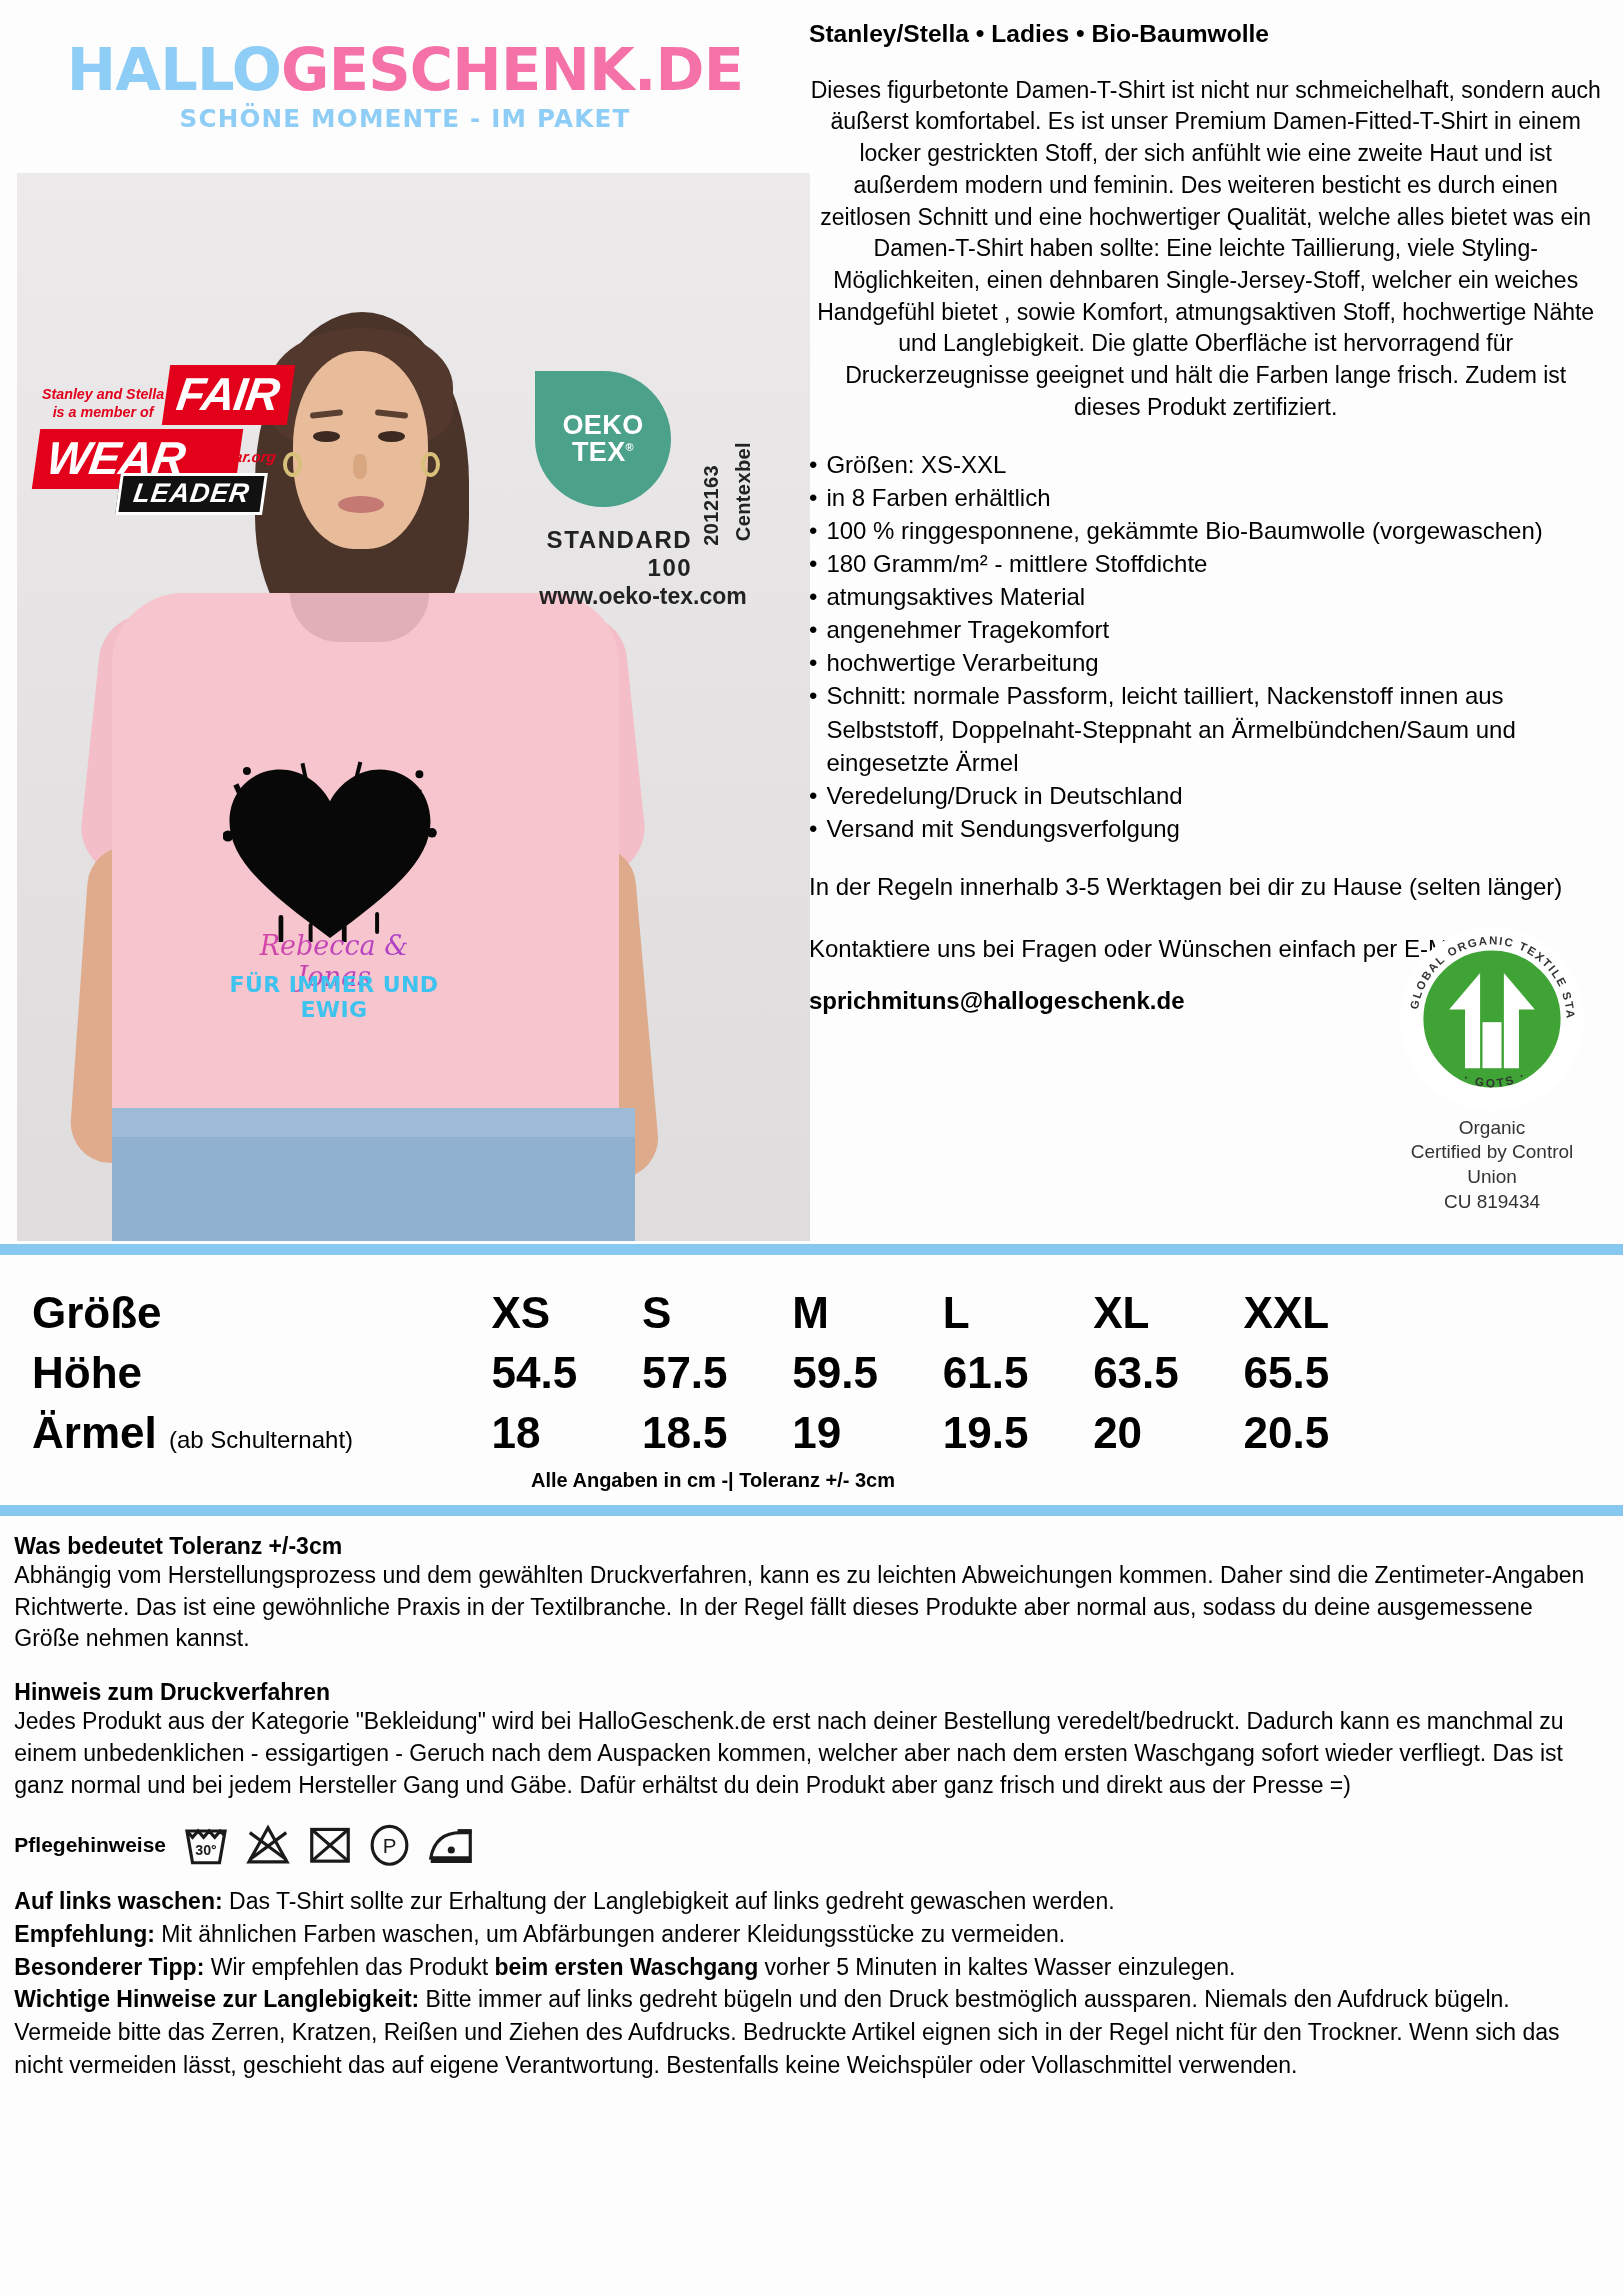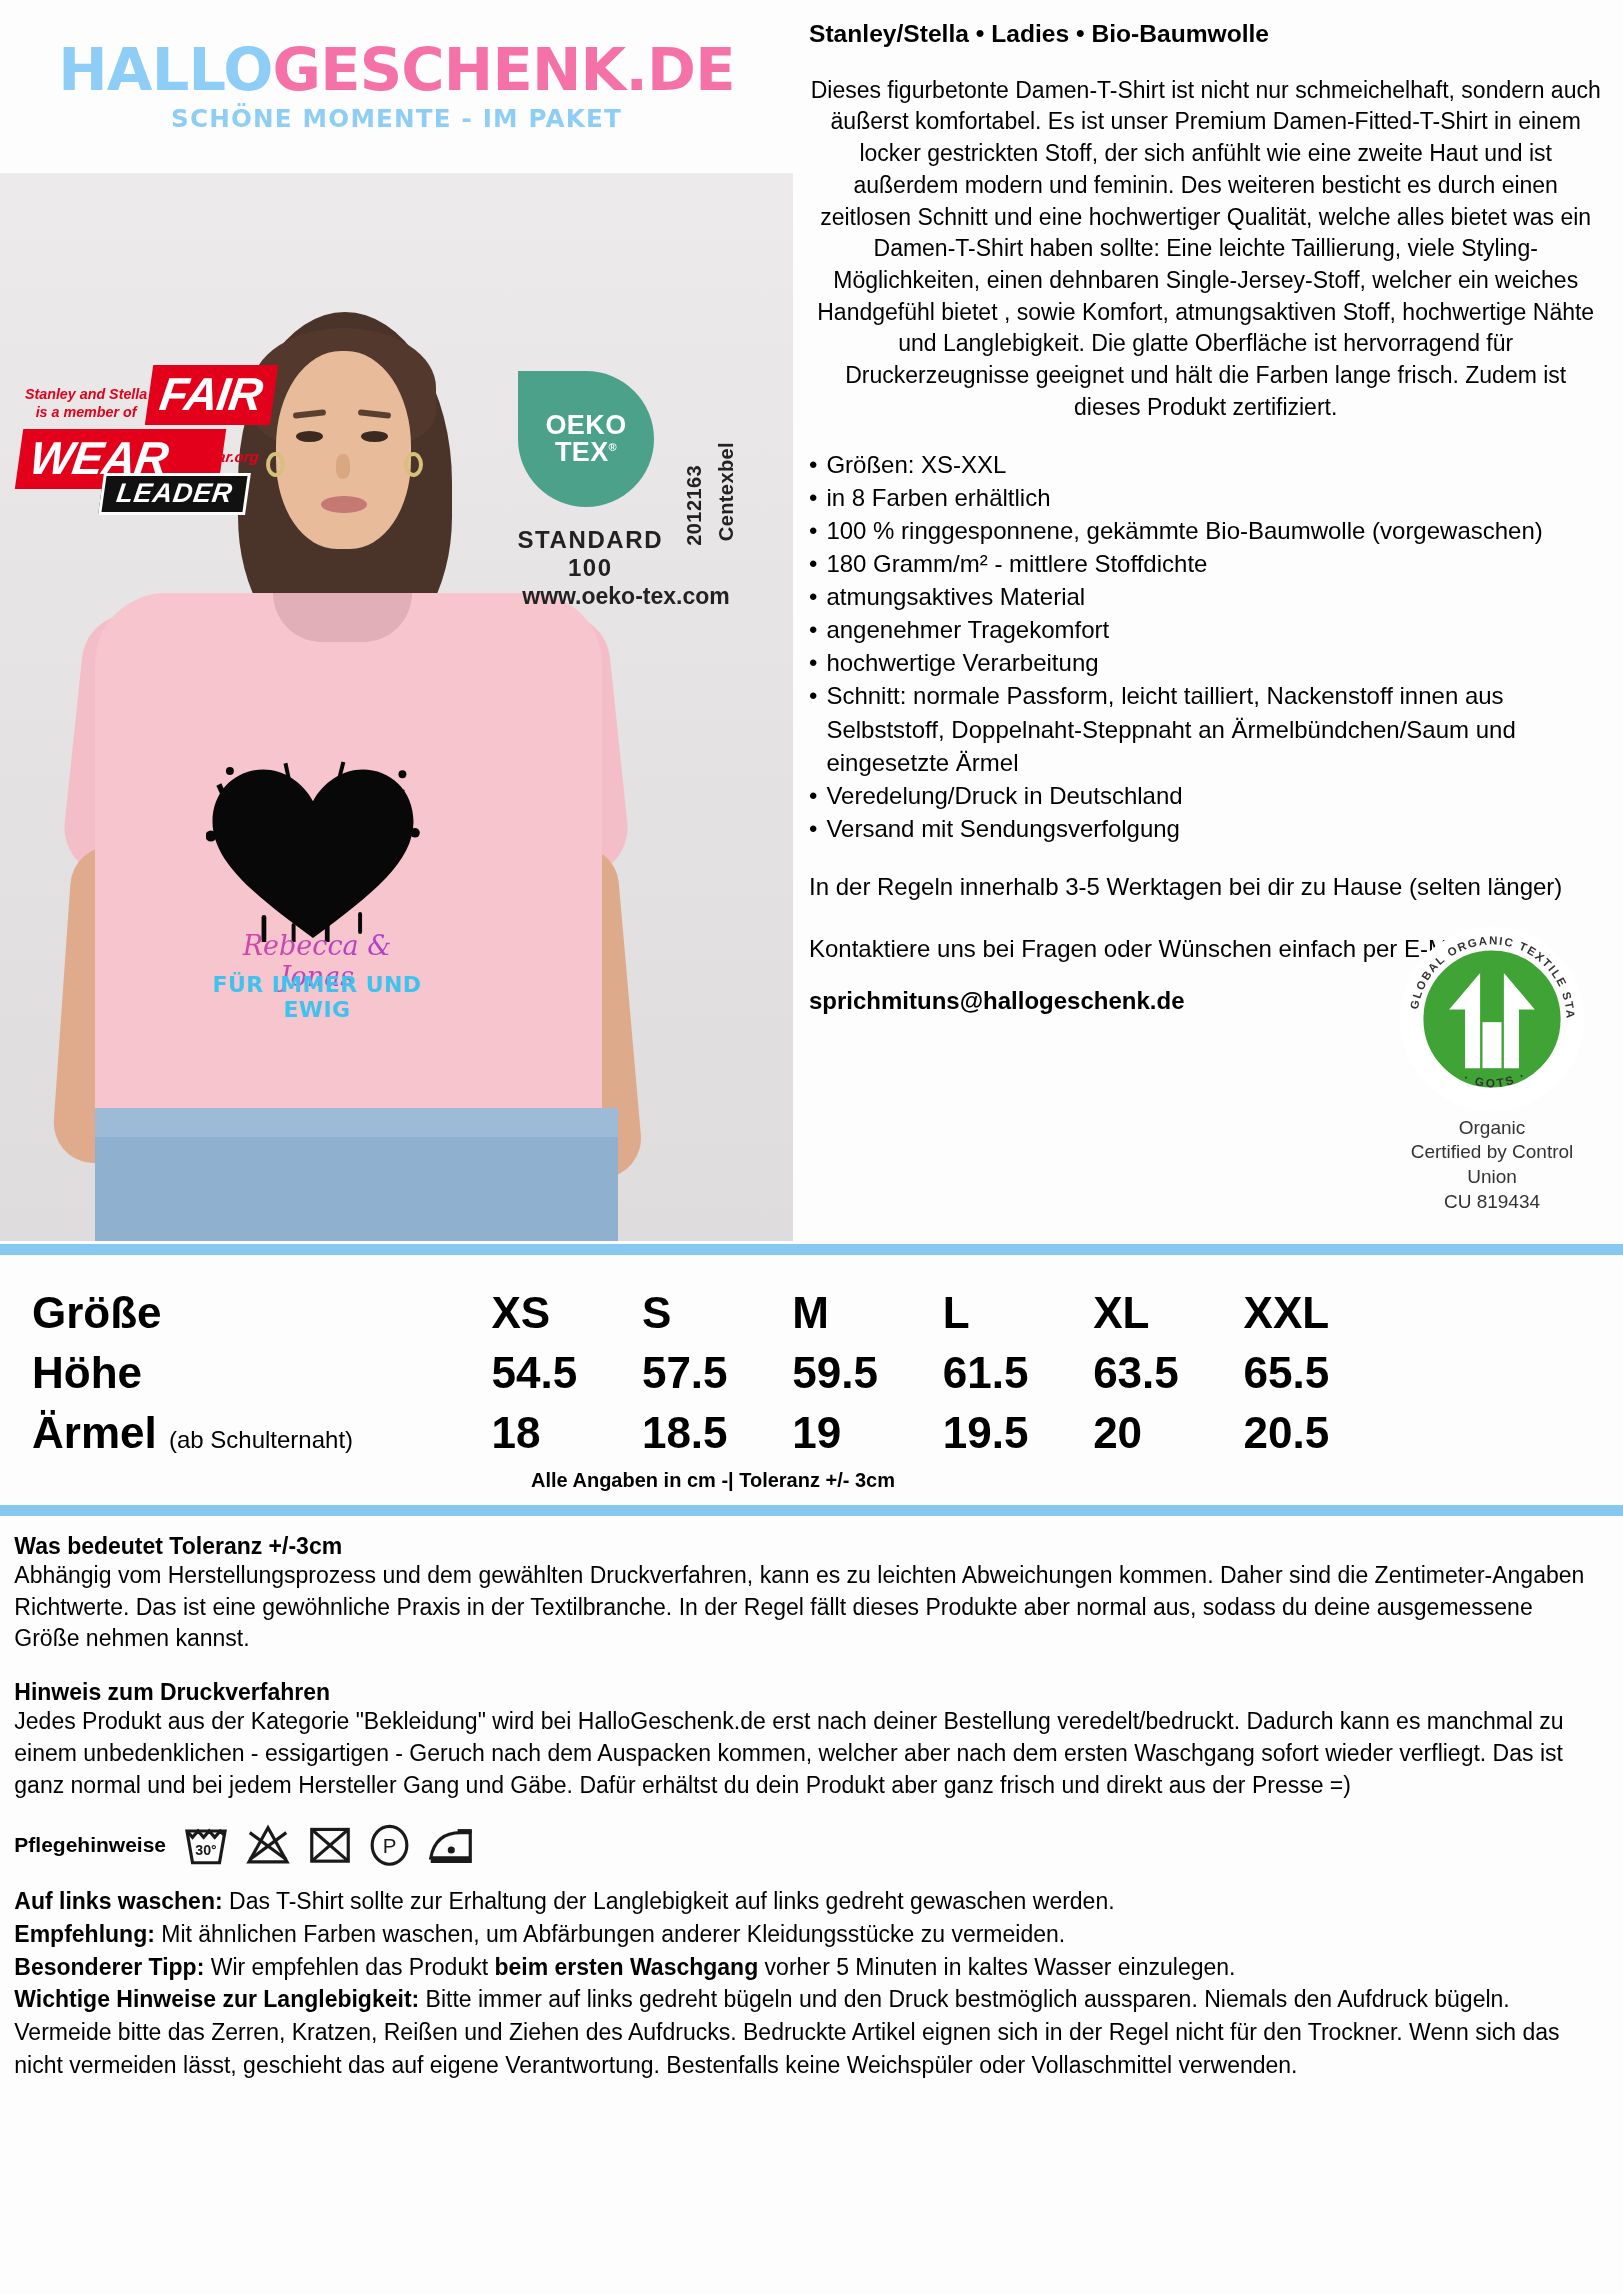--- a/index.html
+++ b/index.html
@@ -6,21 +6,21 @@
   html, body {
     width: 1623px; height: 2295px;
     background: #ffffff;
     font-family: "Liberation Sans", sans-serif;
     color: #000;
   }
   .page { position: relative; width: 1623px; height: 2295px; overflow: hidden; background:#fdfdfd; }
 
   
   .top { display: flex; width: 1623px; height: 1244px; }
-  .left-col { width: 793px; position: relative; }
+  .left-col { width: 793px; position: relative; padding-left: 17px; }
   .right-col { width: 831px; position: relative; padding: 17.4px 20.6px 0 16px; }
 
   
   .logo-wrap { height: 173px; display:flex; flex-direction:column; justify-content:center; align-items:center; }
   .logo-main { font-weight: 800; font-size: 59px; letter-spacing: -0.8px; line-height: 1;
                font-family: "DejaVu Sans", sans-serif; white-space: nowrap; }
   .logo-main .hallo { color: #8ecdf5; }
   .logo-main .geschenk { color: #f472a8; }
   .logo-sub { color: #8ecdf5; font-weight: 800; font-size: 24.6px; letter-spacing: 1.2px;
               margin-top: 4.8px; font-family: "DejaVu Sans", sans-serif; }
@@ -90,21 +90,21 @@
   .fw-leader { position:absolute; left:87px; top:111px; background:#111; color:#fff;
                font-style:italic; font-weight:900; font-size:27px; padding:2.4px 12.7px;
                border:3.2px solid #fff; transform:skewX(-8deg); letter-spacing:0.8px; }
 
   .oeko { position:absolute; left:499px; top:198px; width:269px; height:269px; z-index:12; }
   .oeko-drop { position:absolute; left:19px; top:0; width:136px; height:136px; background:#4ba189;
                border-radius: 0 50% 50% 50%; display:flex; flex-direction:column;
                align-items:center; justify-content:center; color:#fff; font-weight:800;
                font-size:27px; line-height:1.0; letter-spacing:0.4px; }
   .oeko-drop .reg { font-size:11px; vertical-align:super; }
-  .oeko-std { position:absolute; left:6.3px; top:155px; width:170px; text-align:center; color:#222;
+  .oeko-std { position:absolute; left:6.3px; top:155px; width:170px; text-align:right; color:#222;
               font-weight:800; font-size:24px; letter-spacing:1.6px; line-height:1.15; }
   .oeko-vert { position:absolute; left:184px; top:94px; color:#222; font-weight:700; font-size:20px;
                writing-mode:vertical-rl; transform:rotate(180deg); letter-spacing:0.4px; }
   .oeko-vert2 { position:absolute; left:216px; top:71px; color:#222; font-weight:700; font-size:20px;
                 writing-mode:vertical-rl; transform:rotate(180deg); letter-spacing:0.4px; }
   .oeko-url { position:absolute; left:0px; top:212px; width:254px; text-align:center; color:#222;
               font-weight:800; font-size:23px; }
 
   
   .prod-title { font-weight:800; font-size:24.6px; line-height:1.35; }

